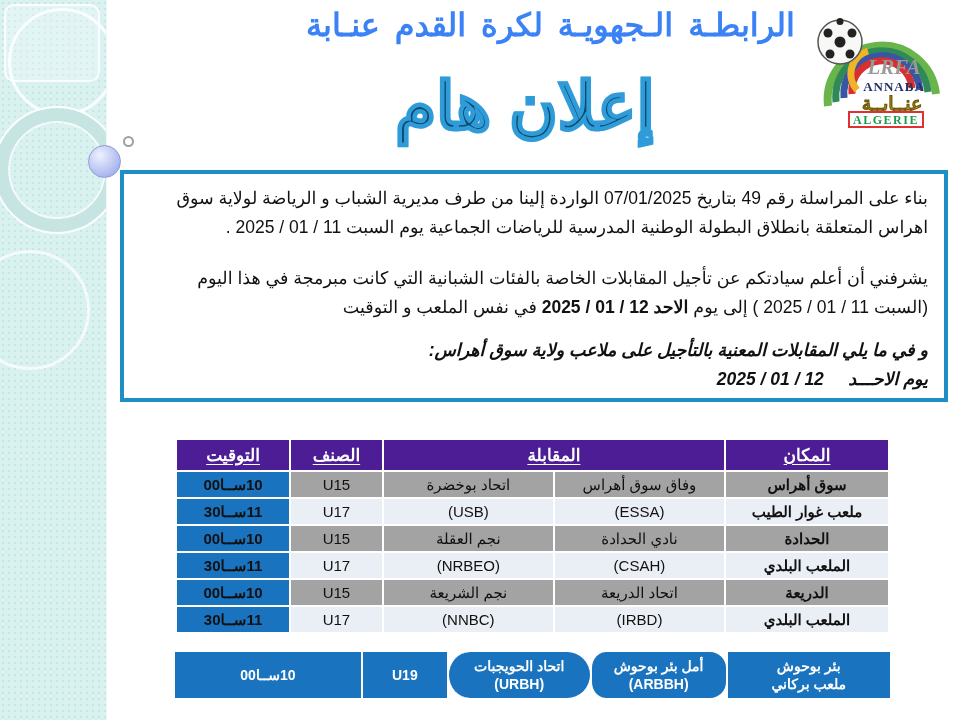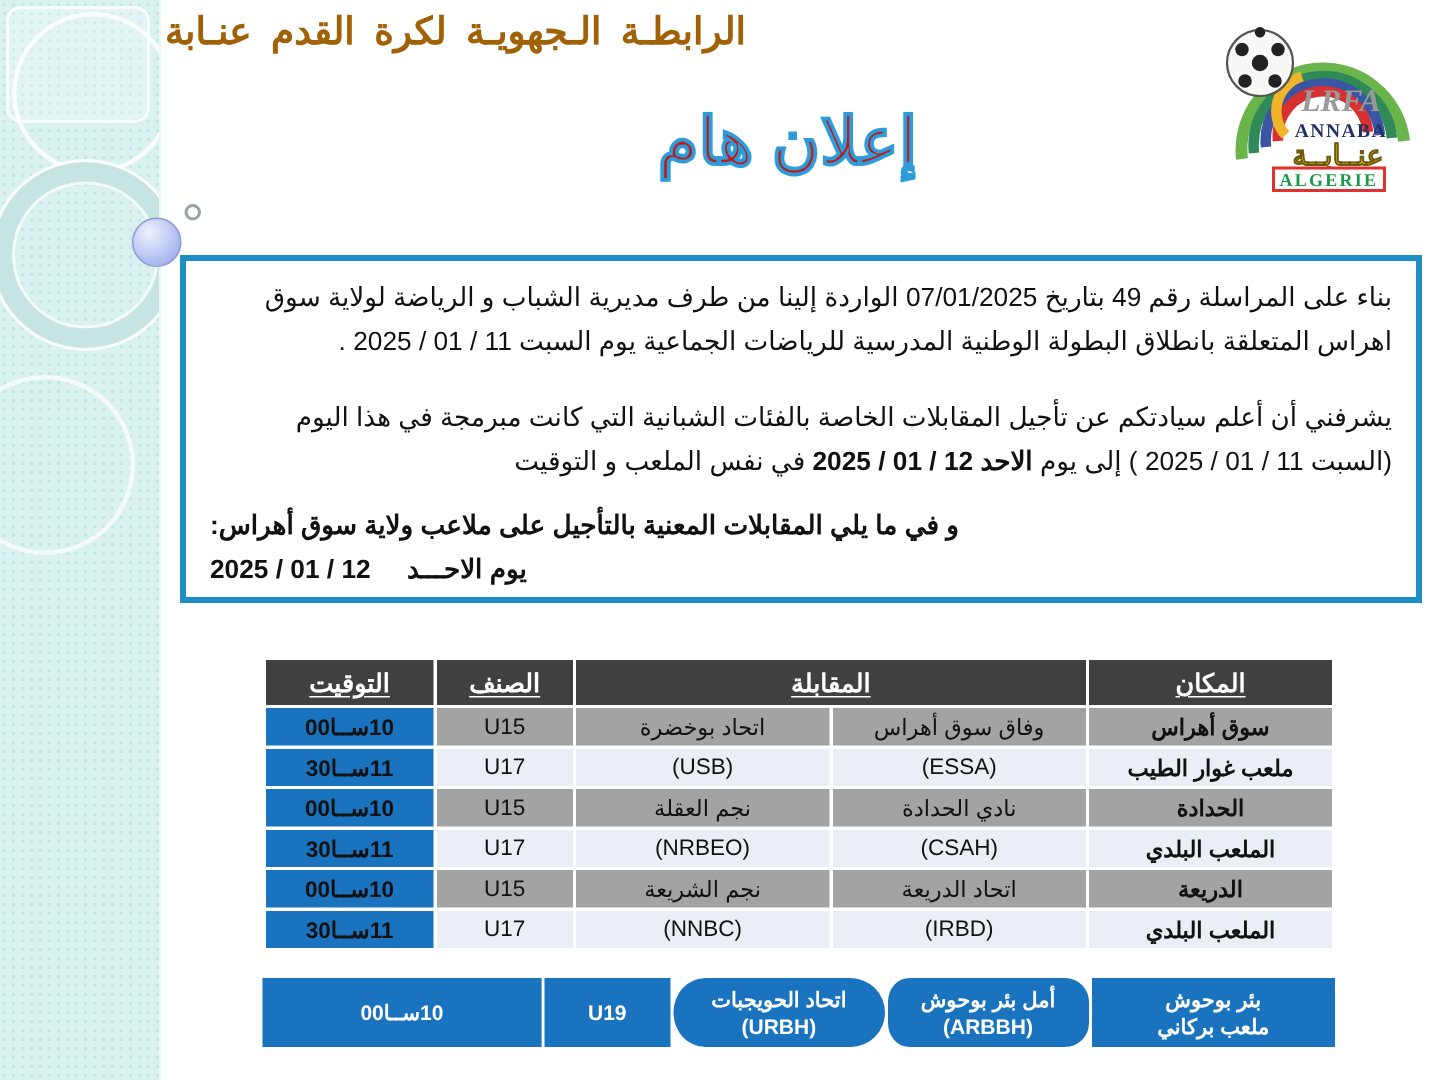--- a/index.html
+++ b/index.html
@@ -38,57 +38,57 @@
     border:1px solid #8b9bd9; z-index:5;
   }
   .mini-circle {
     position:absolute; left:123px; top:136px; width:11px; height:11px; border-radius:50%;
     border:2px solid #9aa0a8; background:#fff; z-index:5;
   }
 
   
   .slide-title {
     position:absolute; left:110px; right:165px; top:6px;
-    text-align:left; direction:rtl;
-    font-size:25px; font-weight:bold; color:#a16207;
+    text-align:right; direction:rtl;
+    font-size:32px; font-weight:bold; color:#3b82f6;
     letter-spacing:1px; word-spacing:6px;
   }
 
   
   .banner {
     position:absolute; left:120px; right:30px; top:68px; text-align:center; direction:rtl;
-    font-size:44px; font-weight:normal; color:#b91c1c;
+    font-size:66px; font-weight:bold; color:#0c4a6e;
     -webkit-text-stroke:2.5px #2f9bd8;
     text-shadow:0 0 1px #2f9bd8, 0 0 2px #2f9bd8, 1px 1px 0 #bfe2f5;
   }
 
   
   .logo { position:absolute; right:6px; top:12px; width:152px; height:118px; }
 
   
   .notice-box {
     position:absolute; left:120px; top:170px; width:828px; height:232px;
     background:#fff; border:4px solid #1d8fc5; padding:10px 16px 22px 16px;
     direction:rtl;
   }
   .notice-box p { font-size:17.5px; line-height:29px; color:#111; }
   .para-right { text-align:right; font-weight:500; }
-  .para-center { text-align:left; font-weight:bold; }
+  .para-center { text-align:right; font-weight:bold;font-style:italic; }
   .spacer { height:22px; }
   .bold-inline { font-weight:bold; }
 
   
   .sched-wrap { position:absolute; left:175px; top:438px; width:715px; direction:rtl; }
   table.sched { width:100%; border-collapse:collapse; table-layout:fixed; }
   table.sched th, table.sched td {
     border:2px solid #ffffff; text-align:center; vertical-align:middle;
     overflow:hidden; white-space:nowrap;
   }
   table.sched th {
-    background:#404040; color:#fff; font-size:17px; font-weight:bold;
+    background:#4c1d95; color:#fff; font-size:17px; font-weight:bold;
     height:32px; text-decoration:underline; text-underline-offset:3px;
   }
   table.sched td { height:27px; font-size:15px; color:#111; }
   tr.r1 td { background:#a3a3a3; }
   tr.r2 td { background:#eaeef5; }
   td.venue { font-weight:bold; }
   td.time {
     background:#1a73be !important; color:#fff; font-weight:bold; font-size:15px;
   }
   .col-venue { width:23%; } .col-home { width:24%; } .col-away { width:24%; }

